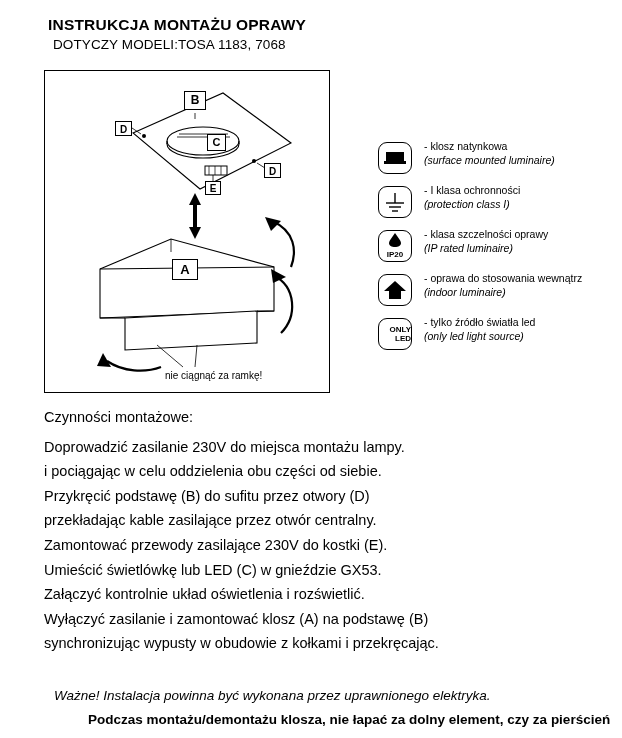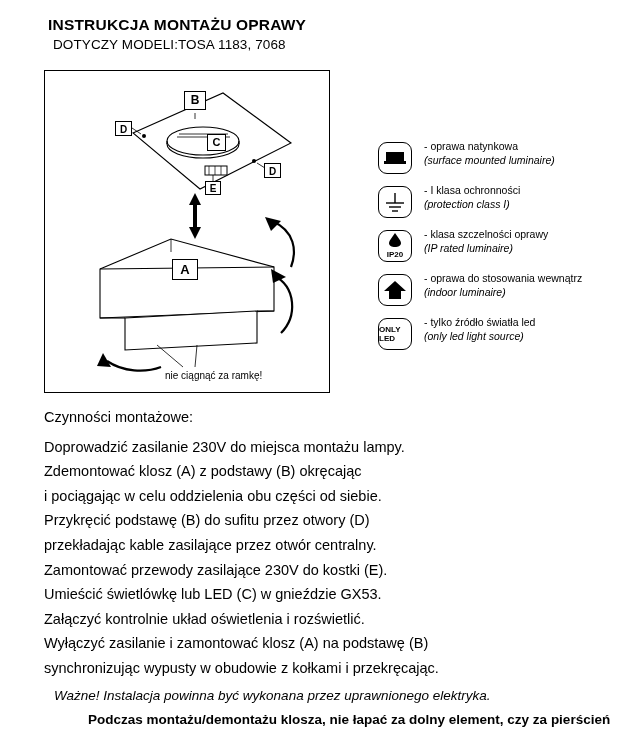--- a/index.html
+++ b/index.html
@@ -110,21 +110,21 @@
     font-style: italic;
     display: block;
   }
   .only-led {
     position: absolute;
     left: 0; top: 0;
     width: 100%;
     height: 100%;
     display: flex;
     flex-direction: column;
-    align-items: flex-start;
+    align-items: flex-end;
     justify-content: center;
     font-size: 8px;
     font-weight: bold;
     line-height: 9.5px;
   }
   .ip-text {
     position: absolute;
     left: 0;
     bottom: 2px;
     width: 100%;
@@ -232,21 +232,21 @@
   <div class="legend">
 
     <div class="legend-row">
       <div class="legend-icon">
         <svg width="32" height="30" viewBox="0 0 32 30">
           <rect x="7" y="9" width="18" height="9" fill="#000000"></rect>
           <rect x="5" y="18" width="22" height="3" fill="#000000"></rect>
         </svg>
       </div>
       <div class="legend-text">
-        <span>- oprawa natynkowa</span>
+        <span>- klosz natynkowa</span>
         <span class="it">(surface mounted luminaire)</span>
       </div>
     </div>
 
     <div class="legend-row">
       <div class="legend-icon">
         <svg width="32" height="30" viewBox="0 0 32 30">
           <line x1="16" y1="6" x2="16" y2="16" stroke="#000000" stroke-width="1.4"></line>
           <line x1="7" y1="16" x2="25" y2="16" stroke="#000000" stroke-width="1.4"></line>
           <line x1="10" y1="20" x2="22" y2="20" stroke="#000000" stroke-width="1.4"></line>
@@ -296,21 +296,20 @@
         <span class="it">(only led light source)</span>
       </div>
     </div>
 
   </div>
 
   <div class="body-text">
     <div>Czynności montażowe:</div>
     <div class="spacer"></div>
     <div>Doprowadzić zasilanie 230V do miejsca montażu lampy.</div>
-    <div>Zdemontować klosz (A) z podstawy (B) okręcając</div>
     <div>i pociągając w celu oddzielenia obu części od siebie.</div>
     <div>Przykręcić podstawę (B) do sufitu przez otwory (D)</div>
     <div>przekładając kable zasilające przez otwór centralny.</div>
     <div>Zamontować przewody zasilające 230V do kostki (E).</div>
     <div>Umieścić świetlówkę lub LED (C) w gnieździe GX53.</div>
     <div>Załączyć kontrolnie układ oświetlenia i rozświetlić.</div>
     <div>Wyłączyć zasilanie i zamontować klosz (A) na podstawę (B)</div>
     <div>synchronizując wypusty w obudowie z kołkami i przekręcając.</div>
   </div>
 

